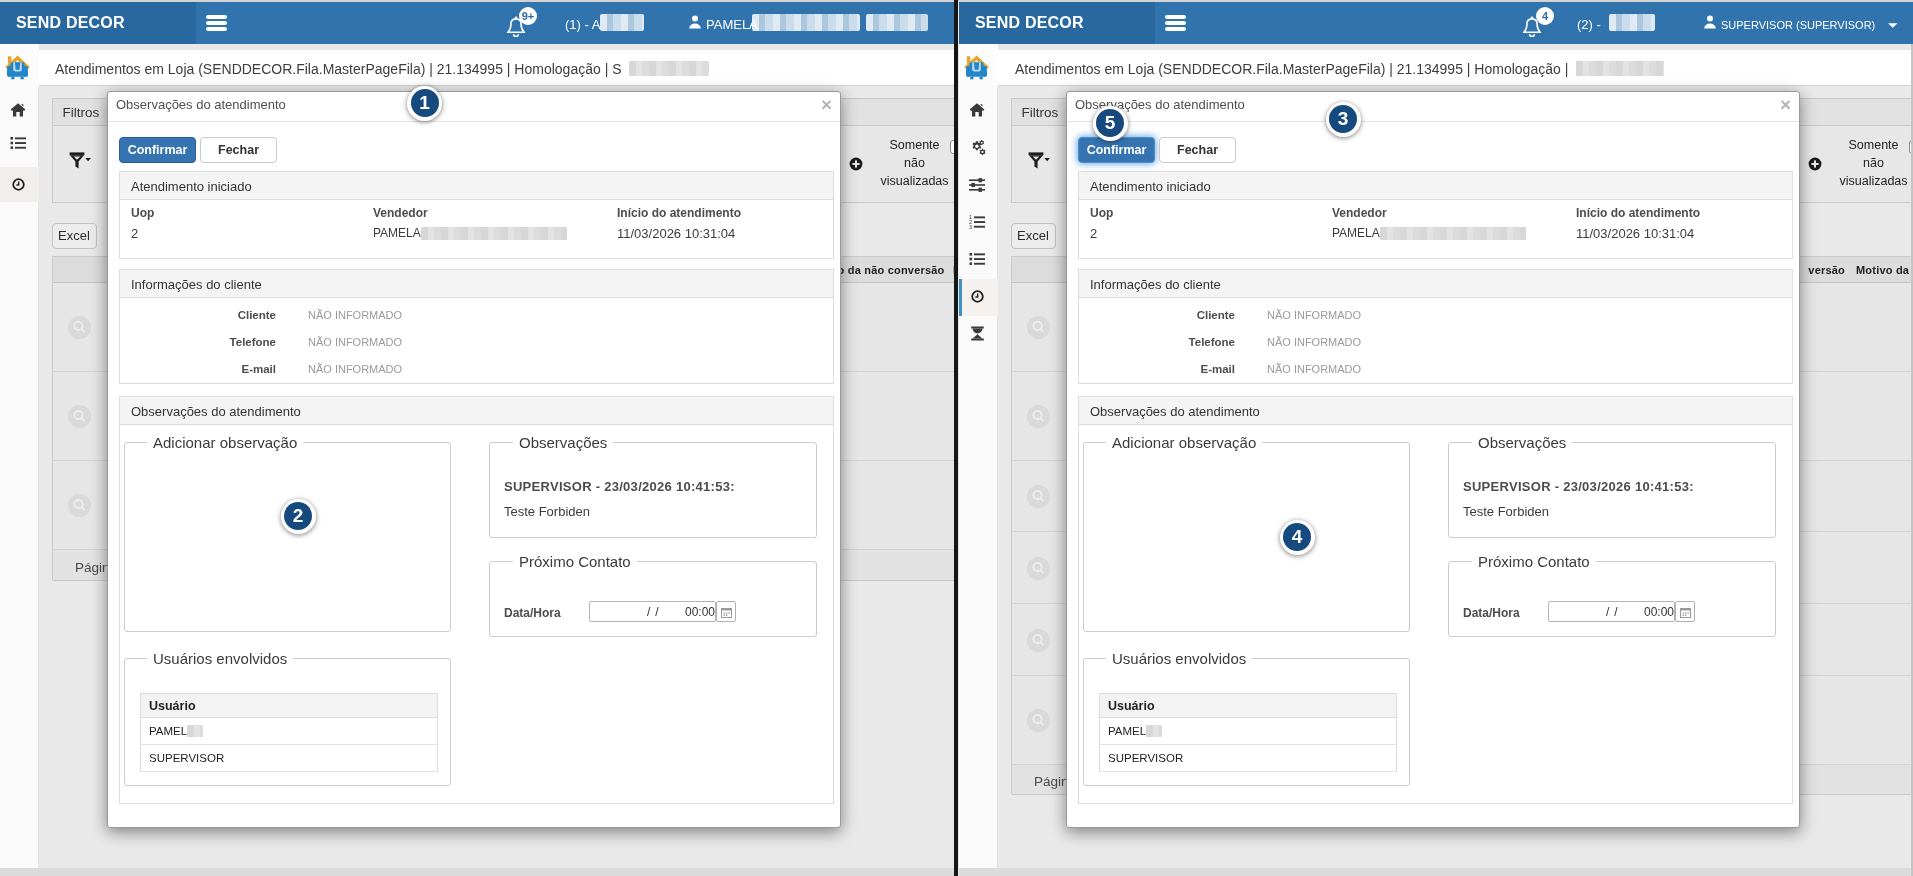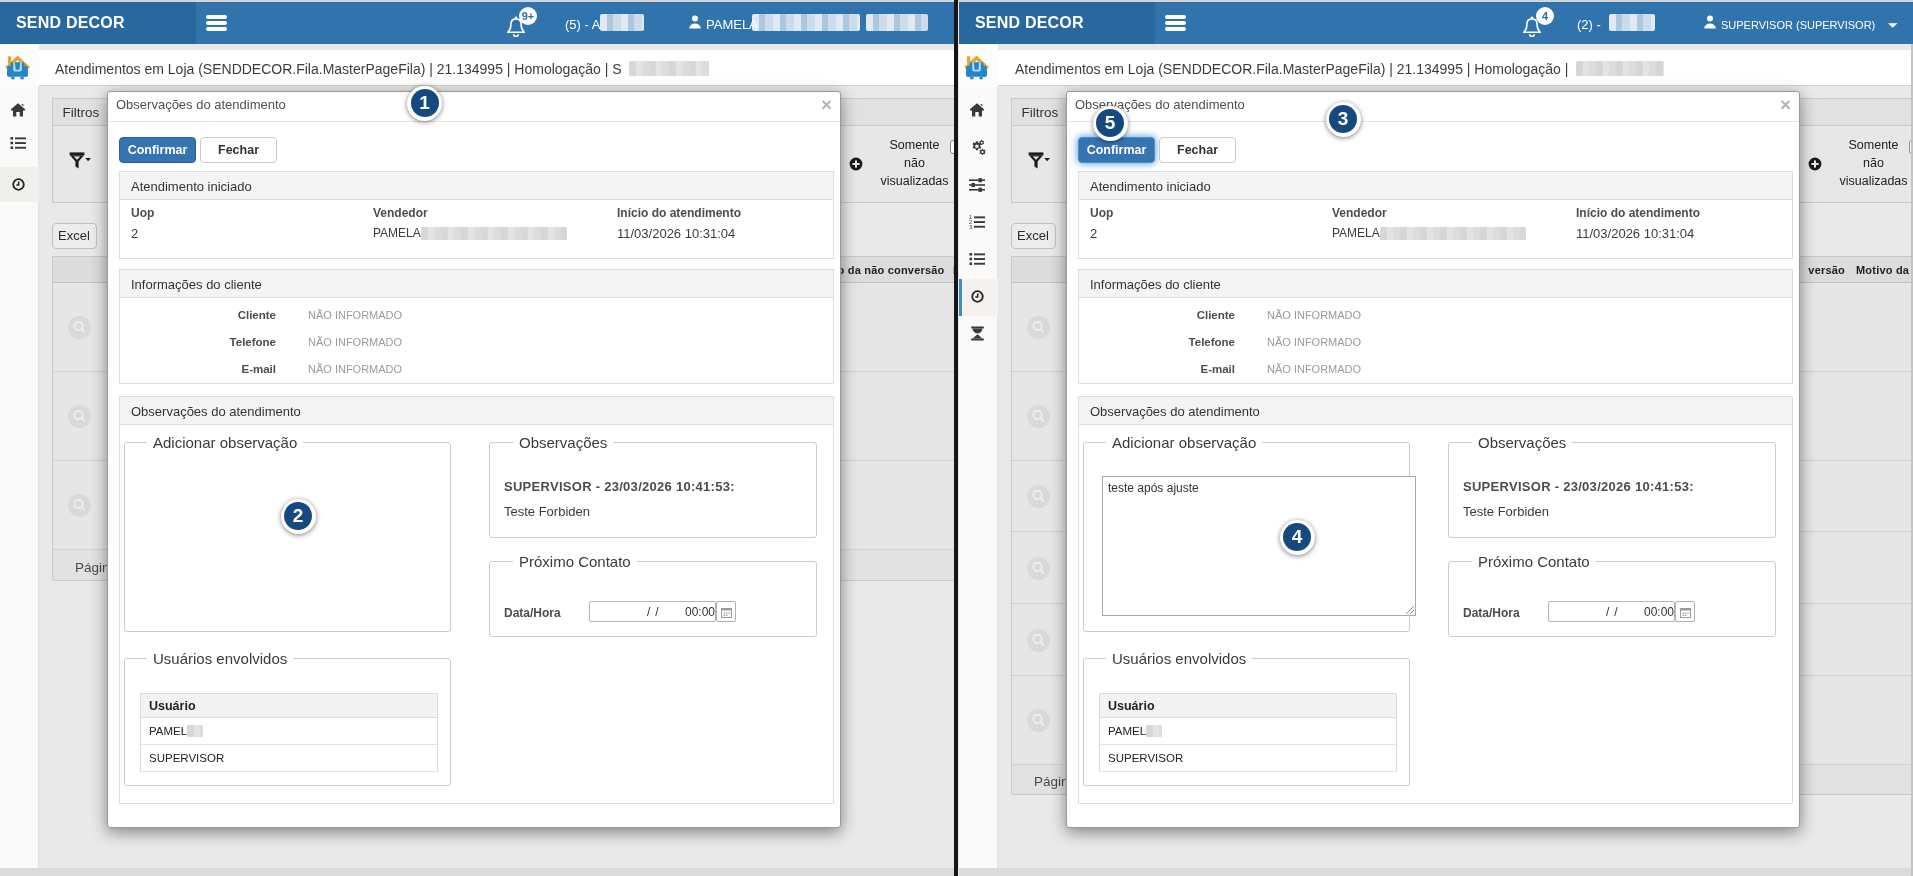--- a/index.html
+++ b/index.html
@@ -88,21 +88,21 @@
         <div></div>
       </div>
 <div class="abs" style="left:507px;top:13.5px">
         <svg width="18" height="21" viewBox="0 0 18 21">
 <circle cx="9" cy="1.7" r="1.3" fill="#fff"></circle>
 <path d="M9 2.9 C5.7 2.9 3.9 5.3 3.9 8.3 C3.9 13.1 2.3 14.9 0.9 16.3 L17.1 16.3 C15.7 14.9 14.1 13.1 14.1 8.3 C14.1 5.3 12.3 2.9 9 2.9 Z" fill="none" stroke="#fff" stroke-width="1.6"></path>
 <path d="M6.7 18.3 a2.3 2.3 0 0 0 4.6 0" fill="none" stroke="#fff" stroke-width="1.7"></path>
         </svg>
       </div>
 <div class="bellbadge" style="left:519px;top:4.5px">9+</div>
-<div class="navtxt" style="left:565px">(5) - A</div>
+<div class="navtxt" style="left:565px">(1) - A</div>
 <div class="blurb" style="left:600px;top:12px;width:44px;height:17px"></div>
 <div class="abs" style="left:688px;top:13px">
         <svg width="14" height="14" viewBox="0 0 14 14">
           <g fill="#fff">
 <circle cx="7" cy="3.6" r="3"></circle>
             <path d="M1.2 13.4 a5.8 4.9 0 0 1 11.6 0z"></path>
           </g>
         </svg>
       </div>
 <div class="navtxt" style="left:706px">PAMELA</div>
@@ -530,31 +530,20 @@
 <div class="gval" style="left:188px;top:39px;font-size:11px">NÃO INFORMADO</div>
 <div class="gval" style="left:188px;top:66px;font-size:11px">NÃO INFORMADO</div>
 <div class="gval" style="left:188px;top:93px;font-size:11px">NÃO INFORMADO</div>
 </div>
 <div class="mpanel" style="left:11px;top:304px;width:715px;height:408px">
 <div class="mphead">Observações do atendimento</div>
 </div>
 <div class="fs" style="left:16px;top:350px;width:327px;height:190px">
       <div class="fslegend" style="left:22px">Adicionar observação</div>
     </div>
-<div class="ta ta-plain" style="left:35px;top:384px;width:314px;height:140px">
-<div class="abs" style="left:5px;top:4px;font-size:12px;color:#333">teste após ajuste</div>
-<div class="abs" style="right:0;bottom:0">
-        <svg width="10" height="10" viewBox="0 0 10 10">
-          <g stroke="#8a8a8a" stroke-width="1">
-<line x1="1" y1="9" x2="9" y2="1"></line>
-            <line x1="5" y1="9" x2="9" y2="5"></line>
-          </g>
-        </svg>
-      </div>
-</div>
 <div class="fs" style="left:381px;top:350px;width:328px;height:96px">
       <div class="fslegend">Observações</div>
     </div>
 <div class="lbl" style="left:396px;top:387px;font-size:13px;letter-spacing:.28px">SUPERVISOR - 23/03/2026 10:41:53:</div>
 <div class="val" style="left:396px;top:412px;font-size:13px">Teste Forbiden</div>
 <div class="fs" style="left:381px;top:469px;width:328px;height:76px">
       <div class="fslegend">Próximo Contato</div>
     </div>
 <div class="lbl" style="left:396px;top:514px;font-size:12px">Data/Hora</div>
 <div class="dinput" style="left:481px;top:509px;width:127px;height:21px">

